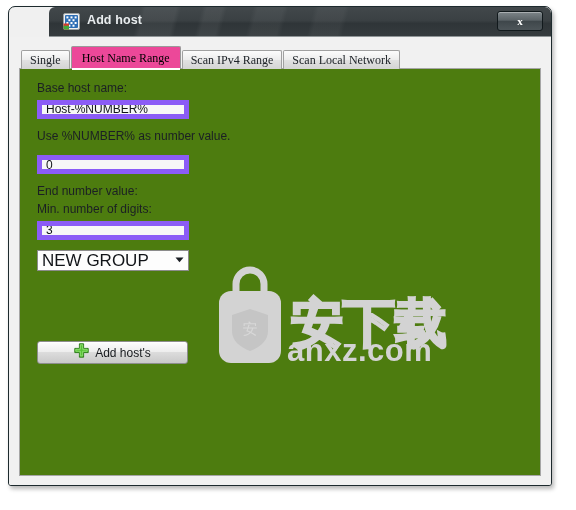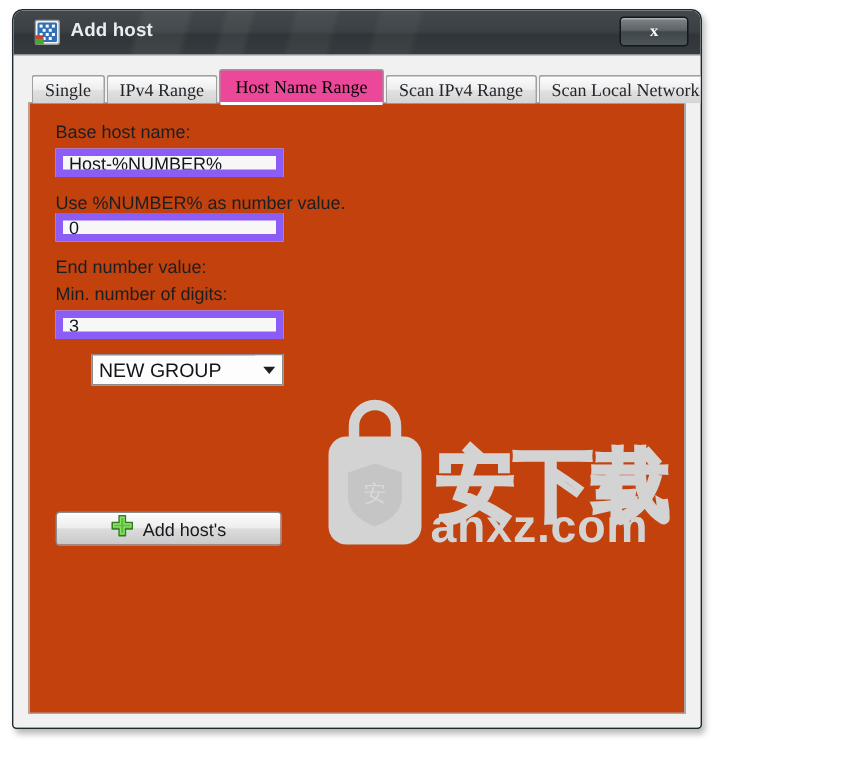--- a/index.html
+++ b/index.html
@@ -13,28 +13,29 @@
     font-family: "Liberation Sans", sans-serif;
     overflow: hidden;
     position: relative;
   }
 
   
   #window {
     position: absolute;
     left: 8px;
     top: 6px;
-    width: 460px;
+    width: 544px;
     height: 480px;
     background: #f0f0f0;
     border: 1px solid #1d2a2e;
     border-radius: 7px 7px 3px 3px;
     box-sizing: border-box;
     box-shadow: 2px 3px 4px rgba(0,0,0,0.28);
     overflow: hidden;
+    padding-left: 40px;
   }
 
   
   #titlebar {
     position: relative;
     height: 30px;
     background: linear-gradient(to bottom, #42484b 0%, #3a4043 45%, #2f3538 55%, #363c3f 100%);
     border-radius: 6px 6px 0 0;
     overflow: hidden;
   }
@@ -148,21 +149,21 @@
     position: absolute;
     left: 0; right: 0;
     bottom: -1px;
     height: 2px;
     background: #ffffff;
   }
   #tabpage {
     position: absolute;
     left: 0; right: 0;
     top: 21px; bottom: 0;
-    background: #c2410c;
+    background: #4d7c0f;
     border: 1px solid #a6a6a6;
     box-sizing: border-box;
     z-index: 2;
   }
 
   
   #form {
     position: absolute;
     left: 17px;
     top: 12px;
@@ -170,20 +171,21 @@
   }
   .field-label {
     font-size: 12px;
     color: #1b1f24;
     margin-bottom: 4px;
     white-space: nowrap;
   }
   .hint-text {
     font-size: 12px;
     color: #1b1f24;
+    margin-bottom: 12px;
     white-space: nowrap;
   }
   .text-input {
     width: 152px;
     height: 19px;
     box-sizing: border-box;
     background: #f7f7f7;
     border: 5px solid #8b5cf6;
     font-family: "Liberation Sans", sans-serif;
     font-size: 12px;
@@ -200,27 +202,26 @@
     height: 21px;
     margin-bottom: 10px;
   }
   .combo-input {
     position: absolute;
     inset: 0;
     box-sizing: border-box;
     background: #fdfdfd;
     border: 1px solid #8c8c8c;
     font-family: "Liberation Sans", sans-serif;
-    font-size: 13px;
+    font-size: 17px;
     color: #111418;
     padding: 0 20px 0 4px;
     line-height: 19px;
     outline: none;
     border-radius: 0;
-    margin-left: 24px;
   }
   .combo-caret {
     position: absolute;
     right: 1px;
     top: 1px;
     bottom: 1px;
     width: 18px;
     background: #fdfdfd;
     display: flex;
     align-items: center;
@@ -311,23 +312,20 @@
     </div>
   </div>
 
   <div id="client">
     <div id="tabcontrol">
 
       <div id="tabstrip">
         <div class="tab">
           <span>Single</span>
         </div>
-        <div class="tab">
-          <span>IPv4 Range</span>
-        </div>
         <div class="tab active">
           <span>Host Name Range</span>
         </div>
         <div class="tab">
           <span>Scan IPv4 Range</span>
         </div>
         <div class="tab">
           <span>Scan Local Network</span>
         </div>
       </div>

